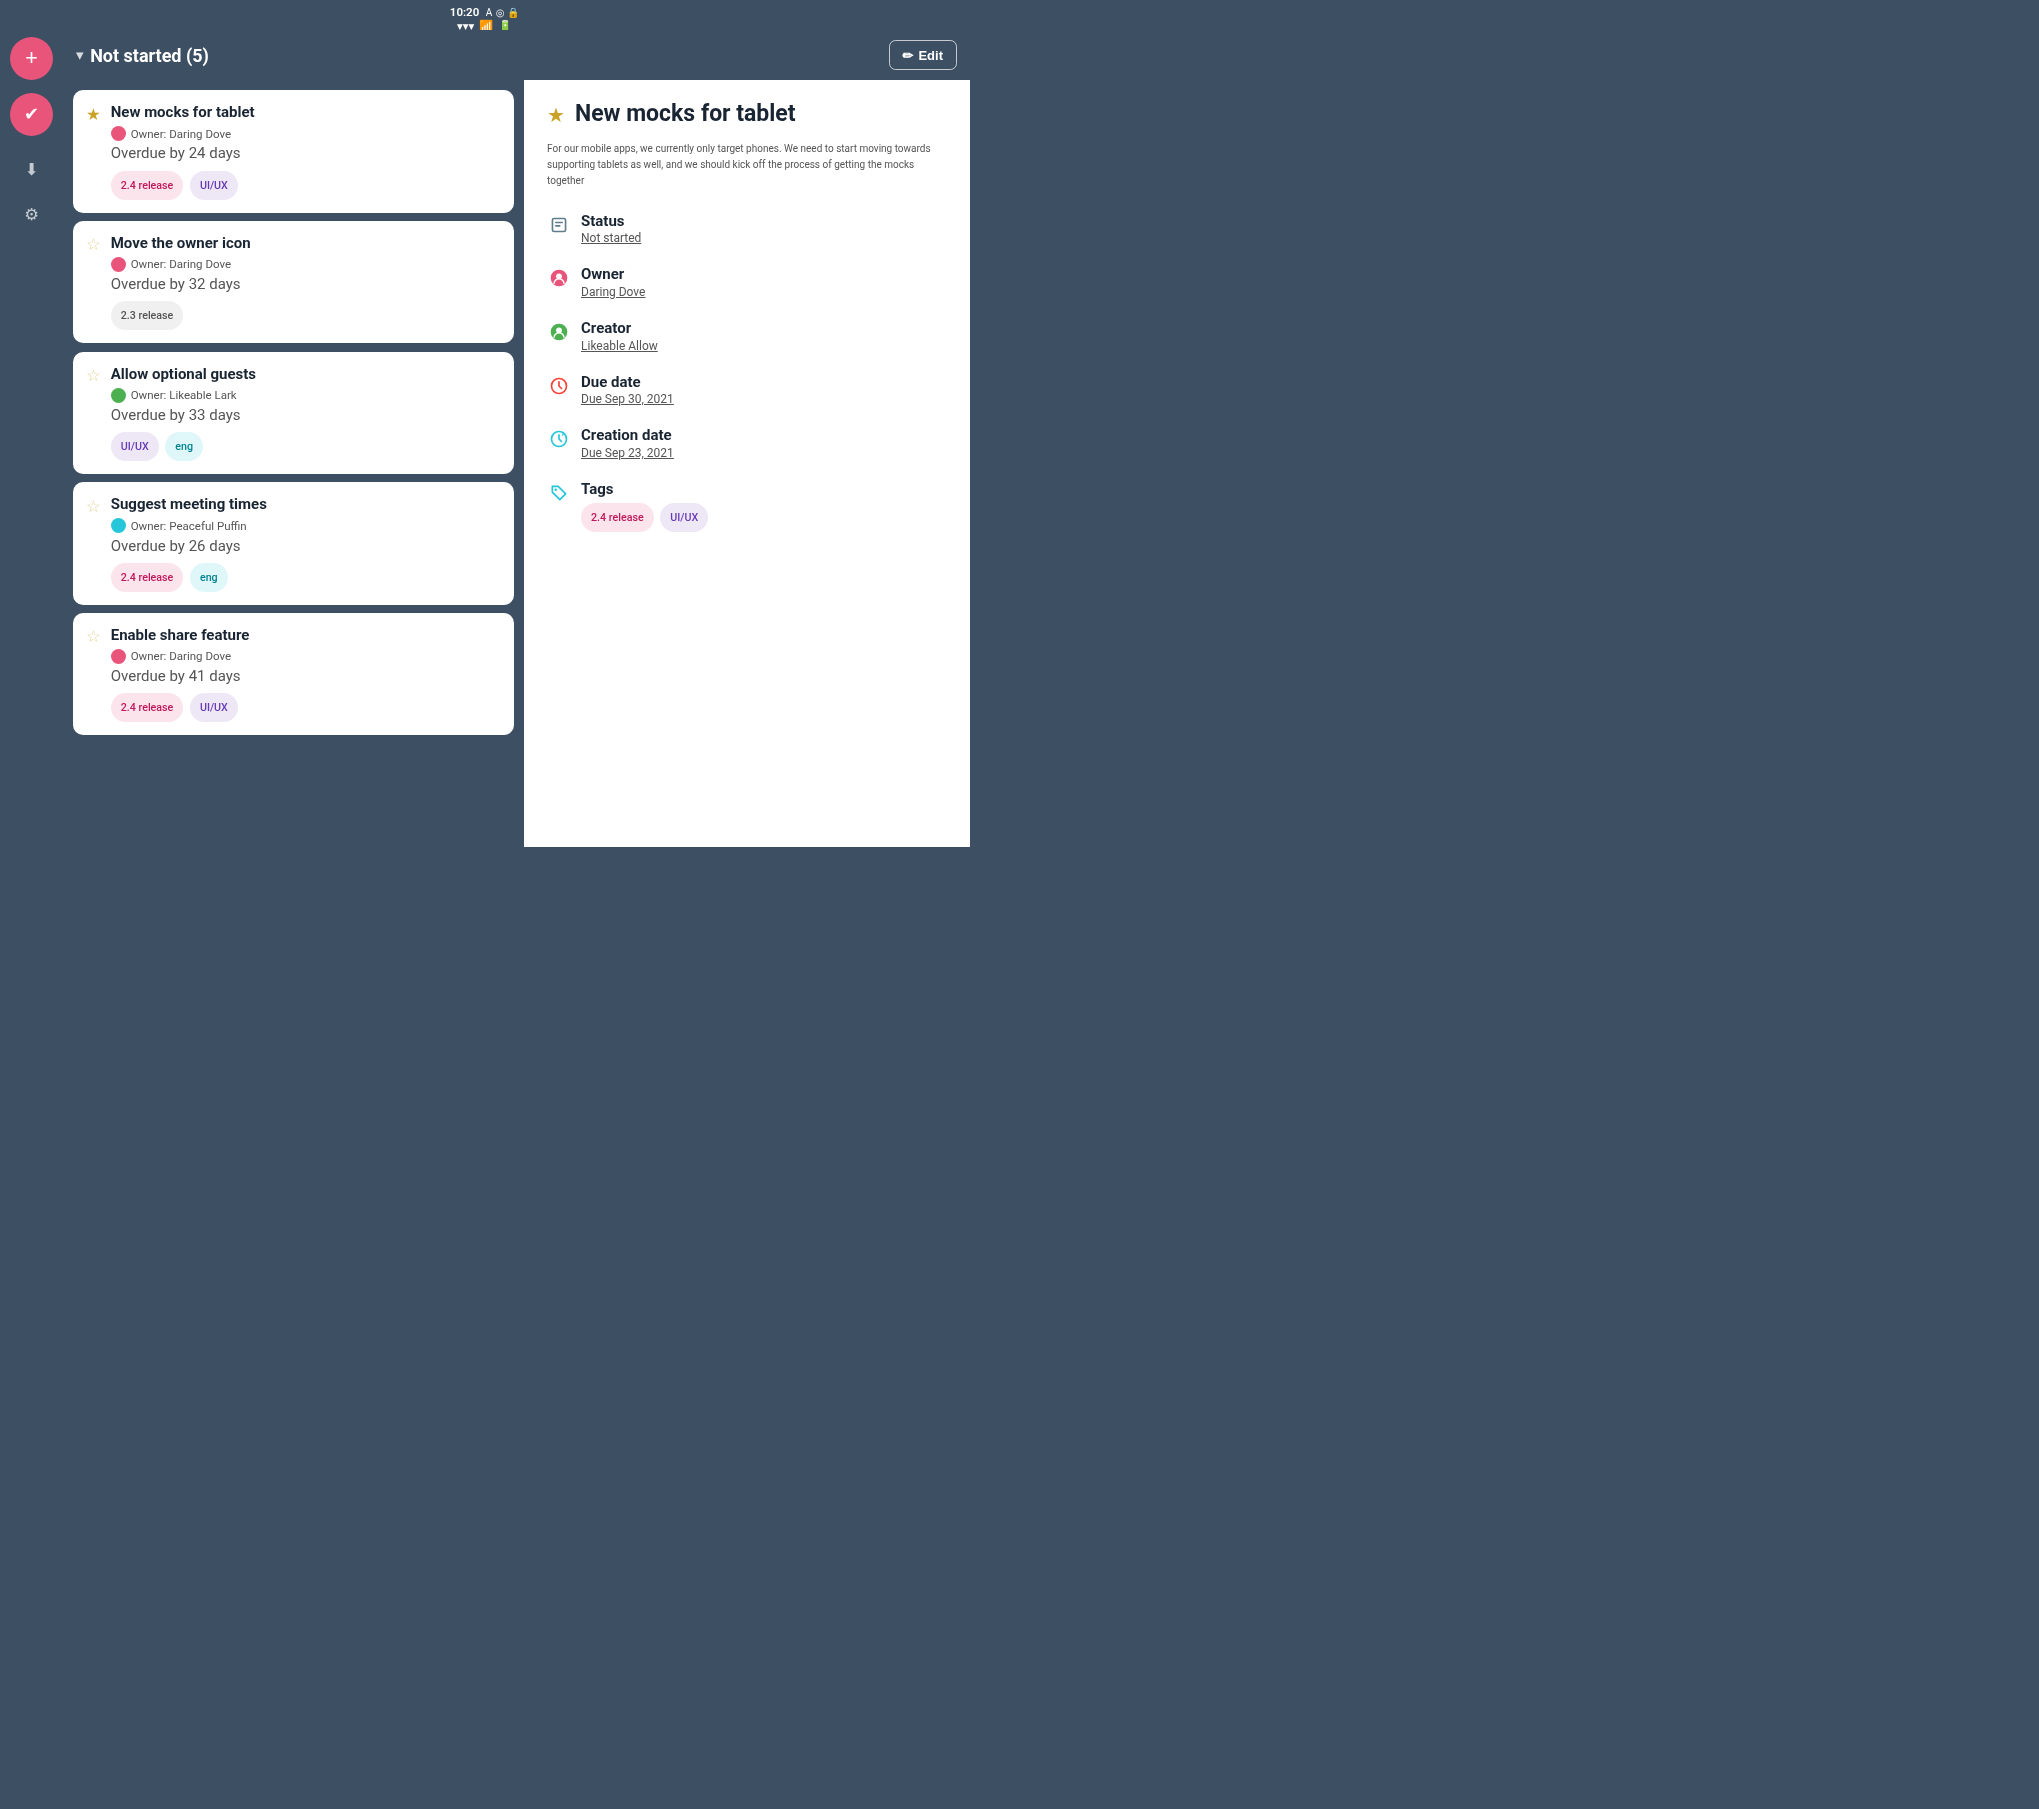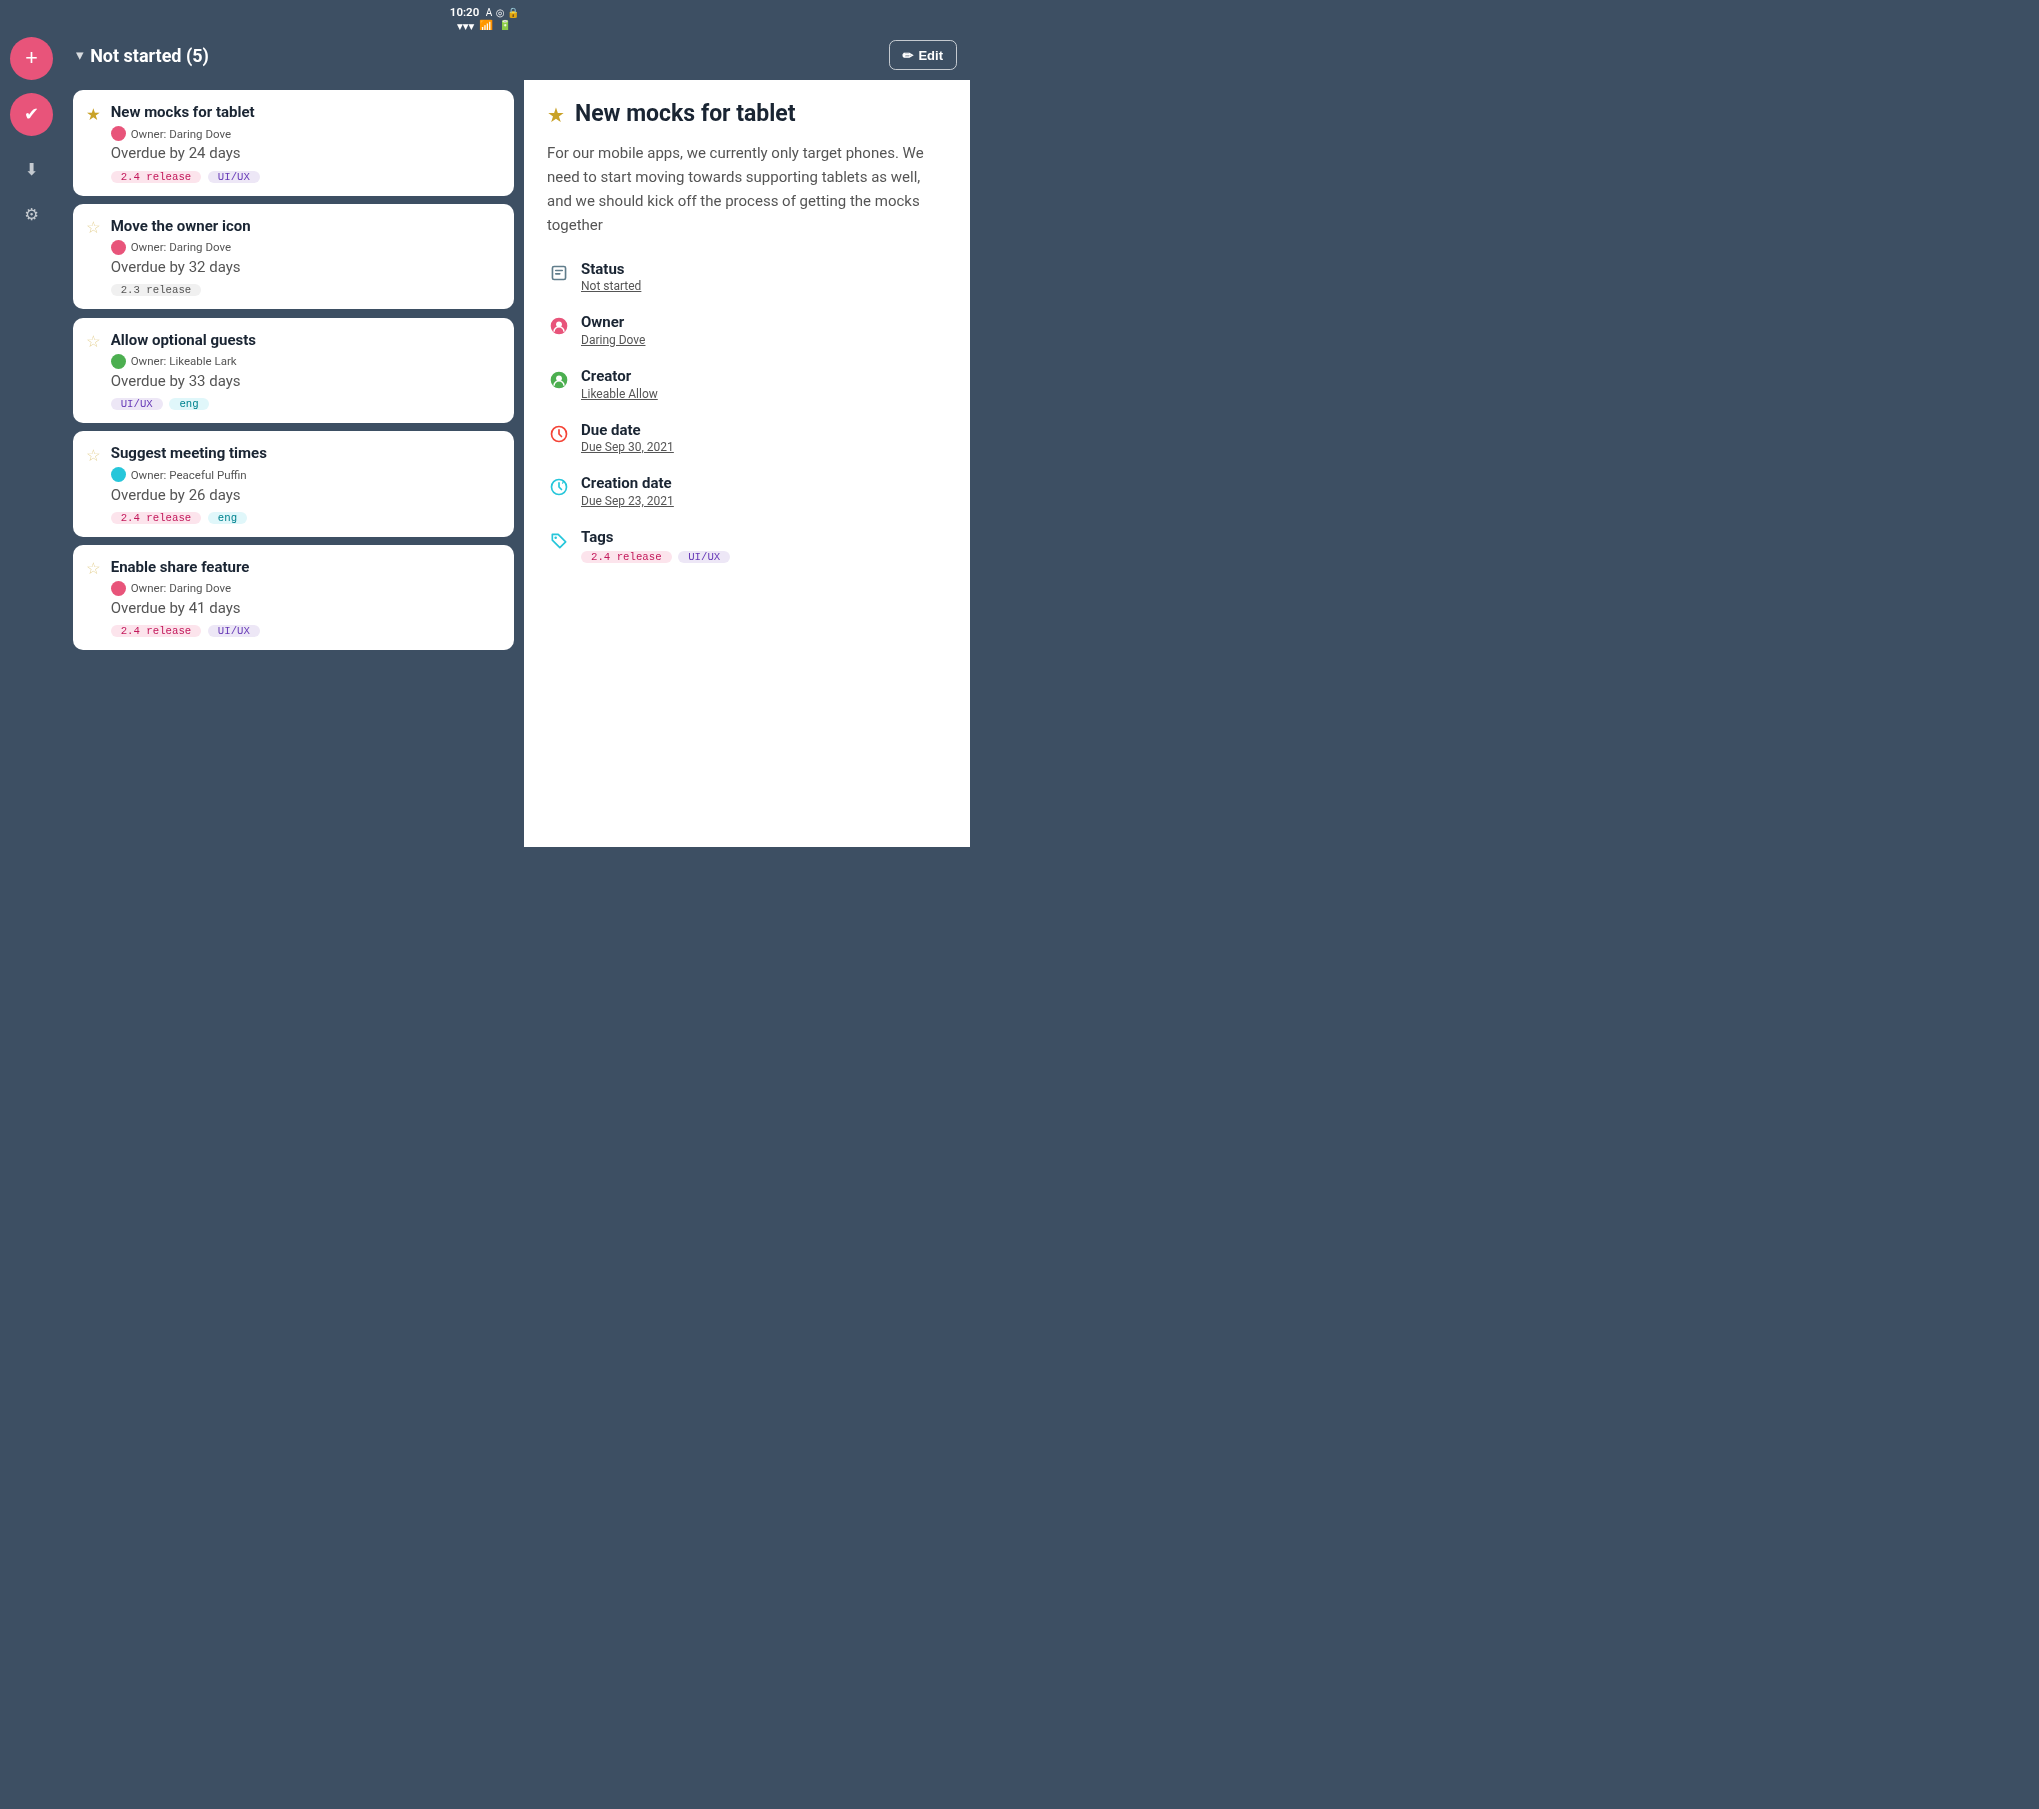--- a/index.html
+++ b/index.html
@@ -251,25 +251,24 @@
       color: #555;
       font-size: 15px;
       margin-bottom: 8.2px;
     }
     .task-tags {
       display: flex;
       gap: 6.6px;
       flex-wrap: wrap;
     }
     .tag {
-      padding: 0 10px;
+      padding: 8px 10px;
       border-radius: 16.4px;
       font-size: 10.7px;
       font-weight: 500;
-      font-family: Liberation Mono, monospace;
     }
     .tag-pink { background: #fce4ec; color: #c2185b; }
     .tag-purple { background: #ede7f6; color: #673ab7; }
     .tag-gray { background: #f0f0f0; color: #555; }
     .tag-teal { background: #e0f7fa; color: #00838f; }
     .tag-lavender { background: #ede7f6; color: #673ab7; }
 
     
     .task-detail-panel {
       flex: 1;
@@ -294,21 +293,21 @@
       margin-top: 3.3px;
     }
     .detail-title {
       font-size: 23px;
       font-weight: 700;
       color: #1a2533;
       line-height: 1.2;
     }
     .detail-description {
       color: #555;
-      font-size: 15px;
+      font-size: 10px;
       line-height: 1.6;
       margin-bottom: 23px;
     }
 
     .detail-field {
       display: flex;
       align-items: flex-start;
       gap: 11px;
       margin-bottom: 20px;
     }

